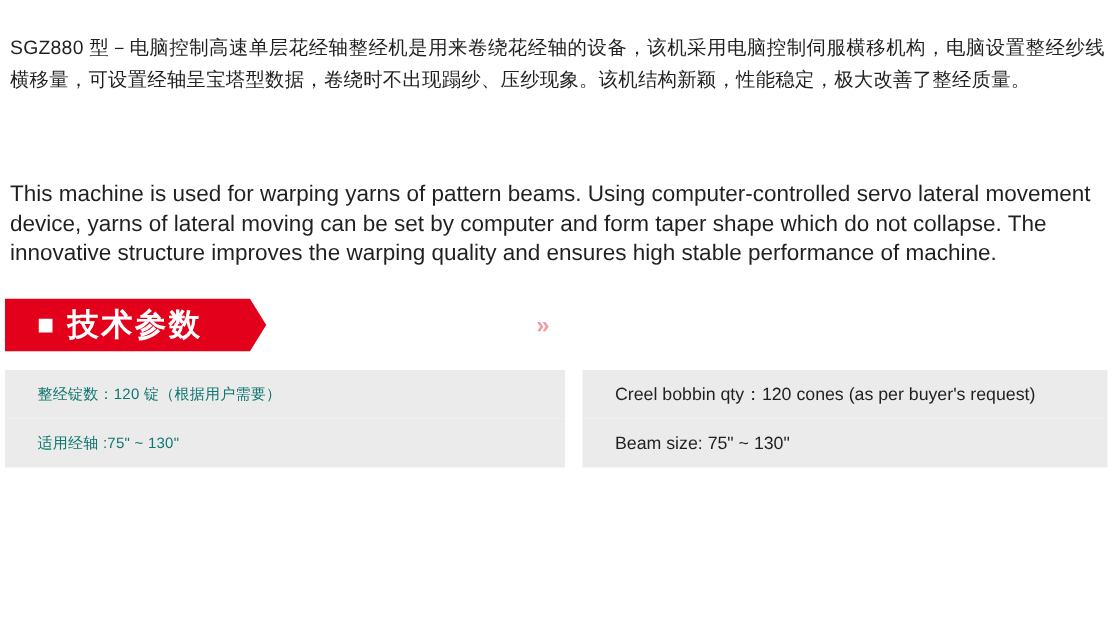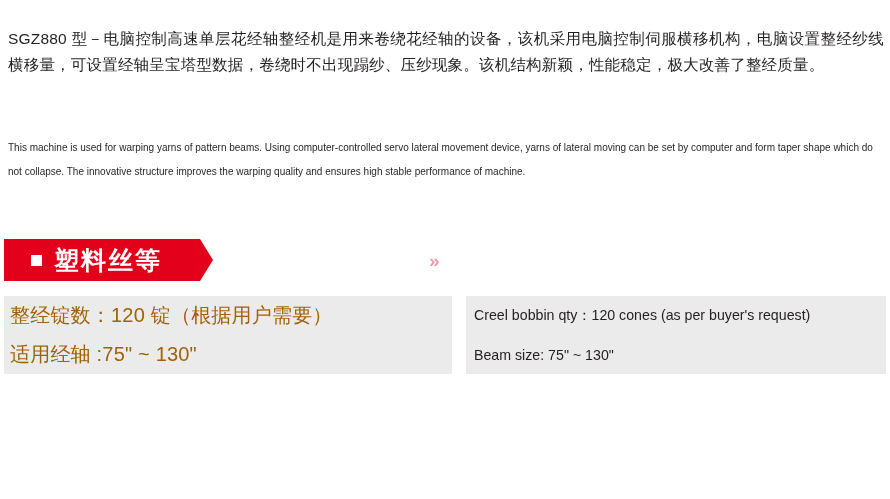--- a/index.html
+++ b/index.html
@@ -32,21 +32,21 @@
     color: #231f20;
     text-align: justify;
   }
 
   
   .intro-en {
     position: absolute;
     left: 8px;
     top: 126px;
     width: 880px;
-    font-size: 10px;
+    font-size: 18px;
     line-height: 23.5px;
     color: #231f20;
   }
 
   
   .section-head {
     position: absolute;
     left: 4px;
     top: 239px;
     height: 42px;
@@ -127,52 +127,52 @@
   .prow .gap {
     width: 14px;
     flex: 0 0 14px;
     background: #ffffff;
   }
   .cell-cn {
     flex: 0 0 448px;
     width: 448px;
     display: flex;
     align-items: center;
-    padding-left: 6px;
+    padding-left: 26px;
     box-sizing: border-box;
-    font-size: 20px;
-    color: #a16207;
+    font-size: 12px;
+    color: #0f766e;
     letter-spacing: 0.2px;
     white-space: nowrap;
   }
   .cell-en {
     flex: 1 1 auto;
     display: flex;
     align-items: center;
-    padding-left: 8px;
+    padding-left: 26px;
     box-sizing: border-box;
     font-size: 14.2px;
     color: #231f20;
     white-space: nowrap;
     overflow: hidden;
   }
 </style>
 </head>
 <body>
 
 <div class="page">
 
   <p class="intro-cn">SGZ880 型－电脑控制高速单层花经轴整经机是用来卷绕花经轴的设备，该机采用电脑控制伺服横移机构，电脑设置整经纱线横移量，可设置经轴呈宝塔型数据，卷绕时不出现蹋纱、压纱现象。该机结构新颖，性能稳定，极大改善了整经质量。</p>
 
   <p class="intro-en">This machine is used for warping yarns of pattern beams. Using computer-controlled servo lateral movement device, yarns of lateral moving can be set by computer and form taper shape which do not collapse. The innovative structure improves the warping quality and ensures high stable performance of machine.</p>
 
   <div class="section-head">
     <div class="head-bar"></div>
     <div class="head-square"></div>
-    <div class="head-cn">塑料丝等</div>
+    <div class="head-cn">技术参数</div>
     <div class="head-chev">»</div>
   </div>
 
   <div class="params">
 
     <div class="prow shade">
       <div class="cell-cn">整经锭数：120 锭（根据用户需要）</div>
       <div class="gap"></div>
       <div class="cell-en">Creel bobbin qty：120 cones (as per buyer's request)</div>
     </div>

